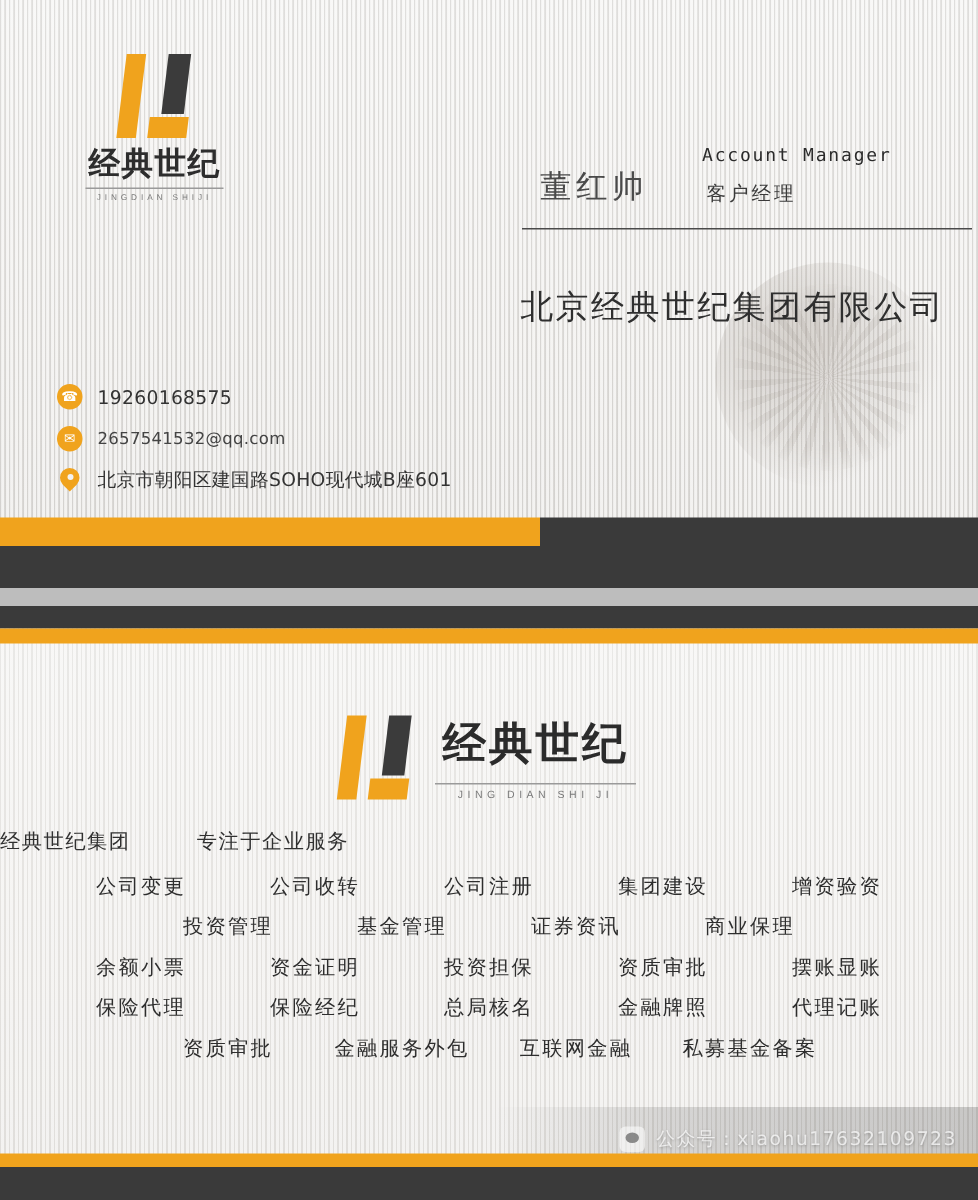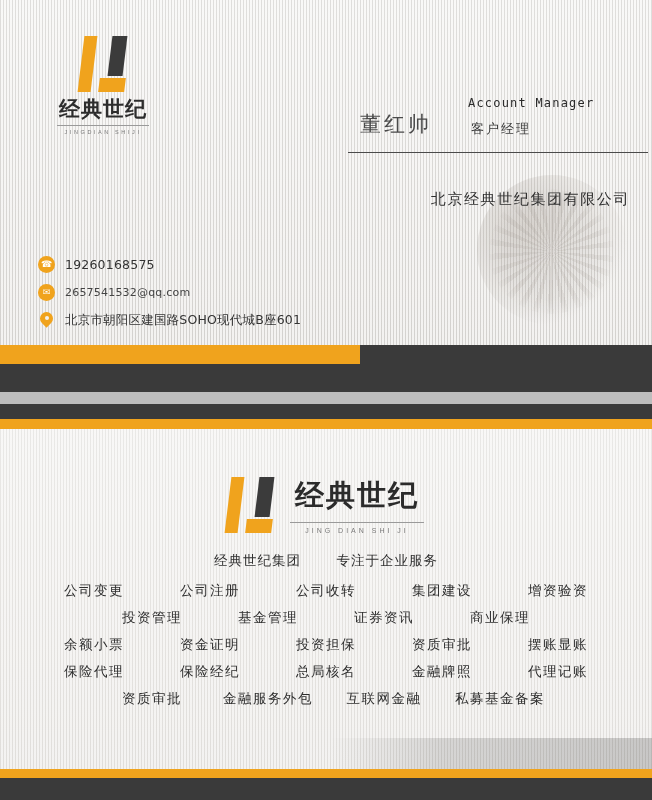--- a/index.html
+++ b/index.html
@@ -164,21 +164,21 @@
 
   .company-name {
     position: absolute;
     left: 0;
     top: 190px;
     width: 652px;
     padding-right: 22px;
     box-sizing: border-box;
     text-align: right;
     font-family: "DejaVu Sans", sans-serif;
-    font-size: 15px;
+    font-size: 22px;
     letter-spacing: 1.6px;
     color: #2f2f2f;
   }
 
   
   .contacts {
     position: absolute;
     left: 38px;
     top: 256px;
     width: 400px;
@@ -346,23 +346,23 @@
   .back-logo-py {
     font-size: 7px;
     letter-spacing: 3px;
     color: #7a7a7a;
   }
 
   .tagline {
     position: absolute;
     left: 0;
     top: 148px;
-    width: 652px;
-    text-align: center;
-    font-family: Liberation Sans, sans-serif;
+    width: 548px;
+    text-align: left;
+    font-family: Liberation Mono, monospace;
     font-size: 13.5px;
     letter-spacing: 1px;
     color: #303030;
   }
   .tagline .sep {
     display: inline-block;
     width: 26px;
   }
 
   .service-grid {
@@ -496,22 +496,22 @@
 
     <div class="tagline">
       <span>经典世纪集团</span>
       <span class="sep"></span>
       <span>专注于企业服务</span>
     </div>
 
     <div class="service-grid">
       <div class="service-row">
         <span class="service-cell">公司变更</span>
+        <span class="service-cell">公司收转</span>
         <span class="service-cell">公司注册</span>
-        <span class="service-cell">公司收转</span>
         <span class="service-cell">集团建设</span>
         <span class="service-cell">增资验资</span>
       </div>
       <div class="service-row">
         <span class="service-cell">投资管理</span>
         <span class="service-cell">基金管理</span>
         <span class="service-cell">证券资讯</span>
         <span class="service-cell">商业保理</span>
       </div>
       <div class="service-row">
@@ -530,18 +530,22 @@
       </div>
       <div class="service-row">
         <span class="service-cell">资质审批</span>
         <span class="service-cell">金融服务外包</span>
         <span class="service-cell">互联网金融</span>
         <span class="service-cell">私募基金备案</span>
       </div>
     </div>
 
     <div class="wm-shade"></div>
+    <div class="watermark">
+      <span class="wm-icon"></span>
+      <span>公众号：xiaohu17632109723</span>
+    </div>
 
     <div class="back-bottom-yellow"></div>
     <div class="back-bottom-dark"></div>
   </div>
 
 </div>
 
 </body></html>

